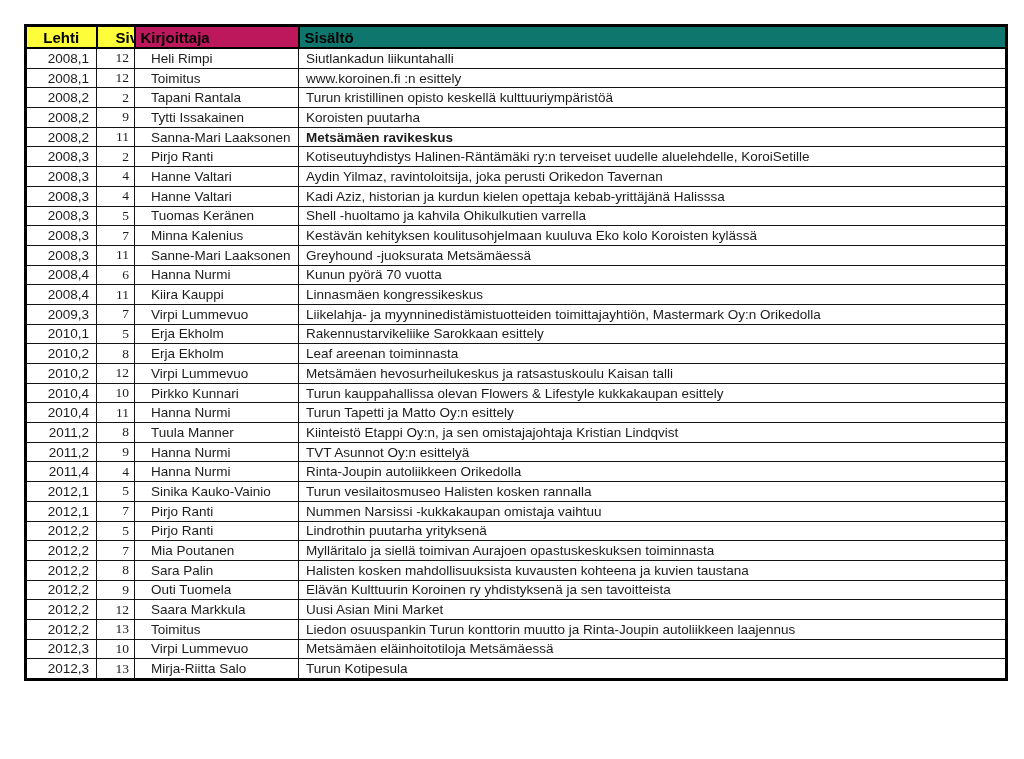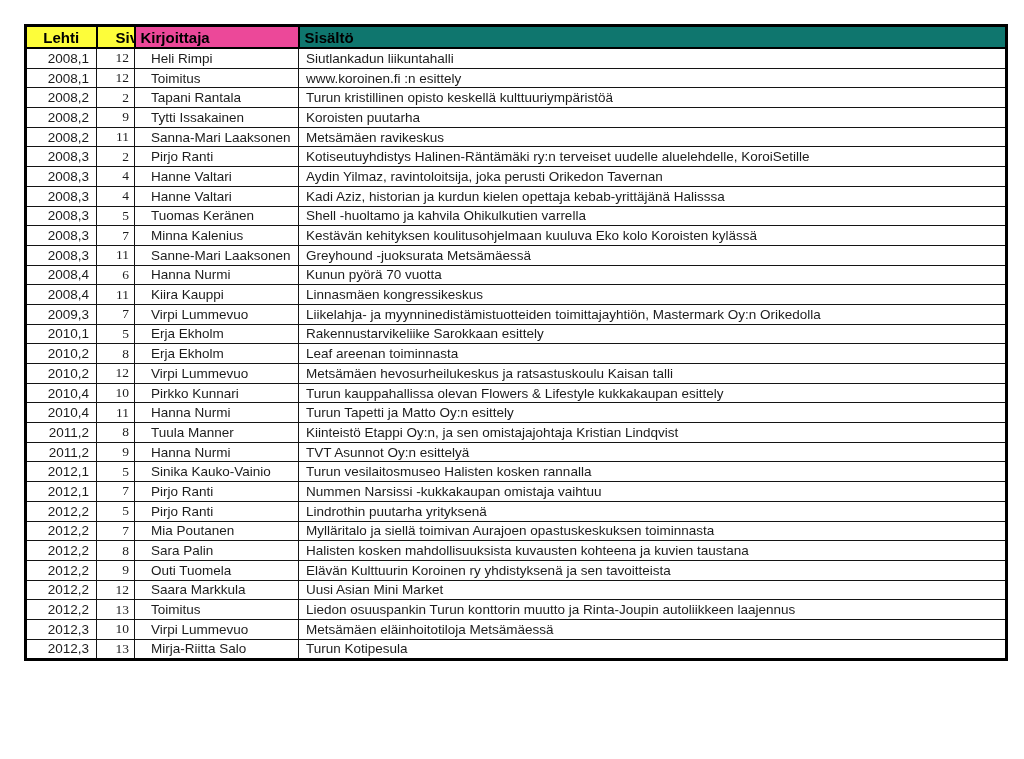--- a/index.html
+++ b/index.html
@@ -43,38 +43,38 @@
     padding: 0 5px;
     background: #ffffff;
     white-space: nowrap;
     overflow: hidden;
     vertical-align: middle;
   }
   td.cell-lehti { text-align: right; padding-right: 7px; }
   td.cell-sivu  { text-align: right; padding-right: 5px; font-family: Liberation Serif, serif; }
   td.cell-kirjoittaja { padding-left: 16px; }
   td.cell-sisalto { padding-left: 7px; }
-  td.bold-cell { font-weight: normal; }
+  td.bold-cell { font-weight: bold; }
 </style>
 </head>
 <body style="background: rgb(255, 255, 255);">
 
 <div class="sheet">
   <table class="journal-table">
     <colgroup>
       <col style="width:71px">
       <col style="width:38px">
       <col style="width:164px">
       <col style="width:708px">
     </colgroup>
     <thead>
       <tr>
         <th class="col-lehti" style="background: rgb(253, 253, 58);">Lehti</th>
         <th class="col-sivu" style="background: rgb(253, 253, 58);">Sivu</th>
-        <th class="col-kirjoittaja" style="background: #ec4899;">Kirjoittaja</th>
+        <th class="col-kirjoittaja" style="background: #be185d;">Kirjoittaja</th>
         <th class="col-sisalto" style="background: #0f766e;">Sisältö</th>
       </tr>
     </thead>
     <tbody id="table-body">
   <tr>
     <td class="cell-lehti">2008,1</td>
     <td class="cell-sivu">12</td>
     <td class="cell-kirjoittaja">Heli Rimpi</td>
     <td class="cell-sisalto">Siutlankadun liikuntahalli</td>
   </tr>
@@ -214,20 +214,26 @@
     <td class="cell-sisalto">Kiinteistö Etappi Oy:n, ja sen omistajajohtaja Kristian Lindqvist</td>
   </tr>
 
   <tr>
     <td class="cell-lehti">2011,2</td>
     <td class="cell-sivu">9</td>
     <td class="cell-kirjoittaja">Hanna Nurmi</td>
     <td class="cell-sisalto">TVT Asunnot Oy:n esittelyä</td>
   </tr>
 
+  <tr>
+    <td class="cell-lehti">2011,4</td>
+    <td class="cell-sivu">4</td>
+    <td class="cell-kirjoittaja">Hanna Nurmi</td>
+    <td class="cell-sisalto">Rinta-Joupin autoliikkeen Orikedolla</td>
+  </tr>
 
   <tr>
     <td class="cell-lehti">2012,1</td>
     <td class="cell-sivu">5</td>
     <td class="cell-kirjoittaja">Sinika Kauko-Vainio</td>
     <td class="cell-sisalto">Turun vesilaitosmuseo Halisten kosken rannalla</td>
   </tr>
 
   <tr>
     <td class="cell-lehti">2012,1</td>

